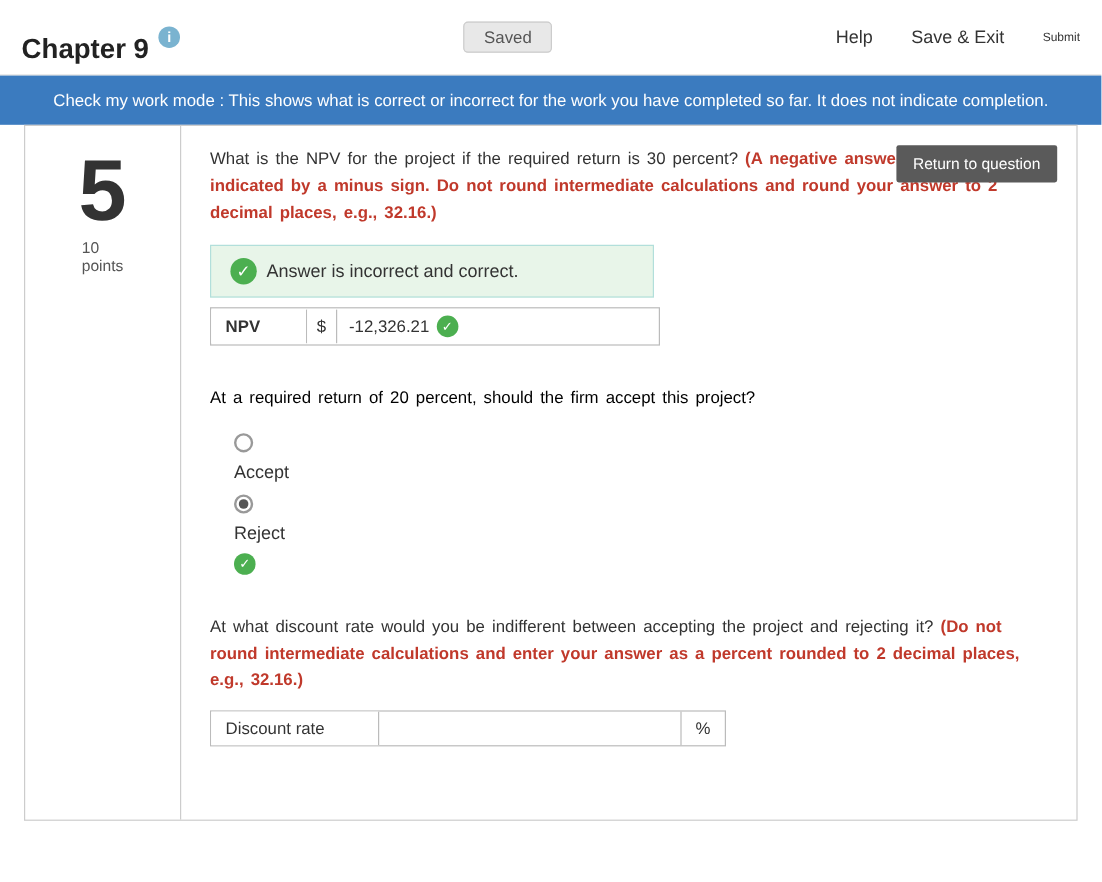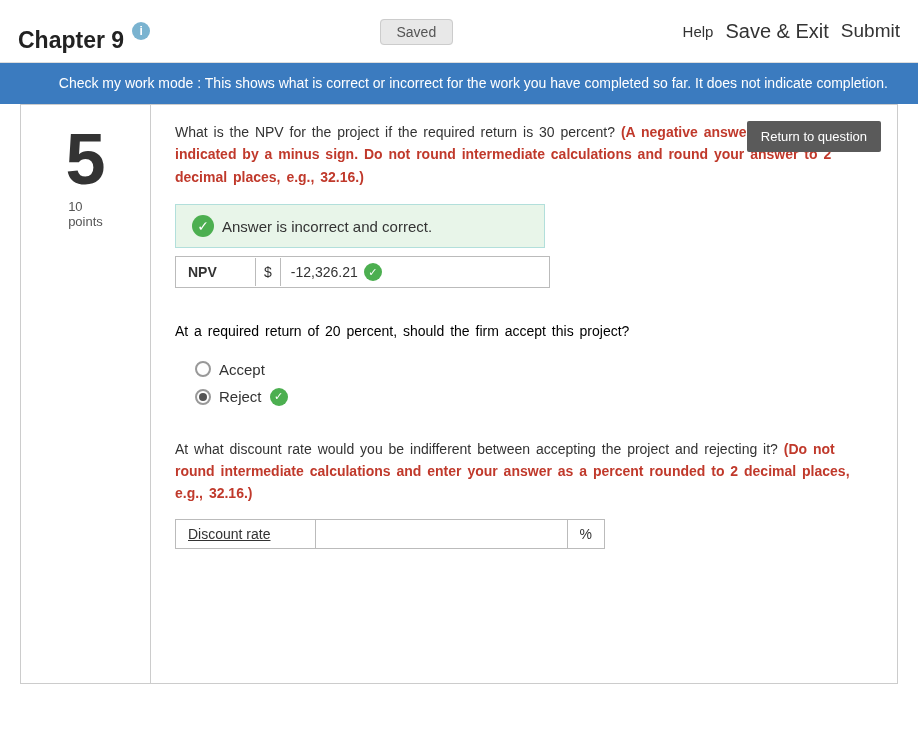--- a/index.html
+++ b/index.html
@@ -19,32 +19,32 @@
     .info-icon {
       width: 18px; height: 18px; border-radius: 50%;
       background: #7ab3d0; color: #fff;
       display: inline-flex; align-items: center; justify-content: center;
       font-size: 12px; font-weight: bold; cursor: pointer;
     }
     .saved-badge {
       background: #e8e8e8; border: 1px solid #ccc; border-radius: 4px;
       padding: 4px 16px; font-size: 14px; color: #555;
     }
-    .header-right { display: flex; align-items: center; gap: 12px; }
+    .header-right { display: flex; align-items: center; gap: 32px; }
     .header-link { color: #333; font-size: 15px; cursor: pointer; text-decoration: none; }
-    .save-exit { color: #333; font-size: 20px; cursor: pointer; }
+    .save-exit { color: #333; font-size: 15px; cursor: pointer; }
     .submit-btn {
-      background: #fff; border: none; color: #333; font-size: 19px;
+      background: #fff; border: none; color: #333; font-size: 10px;
       cursor: pointer; font-weight: normal;
     }
 
     
     .banner {
       background: #3b7bbf; color: #fff;
-      text-align: right;
+      text-align: center;
       padding: 10px 30px;
       font-size: 14px;
       line-height: 1.5;
     }
 
     
     .main { padding: 0 20px 20px 20px; }
 
     
     .question-card {
@@ -175,23 +175,23 @@
     
     .radio-group {
       margin-top: 18px;
       display: flex;
       flex-direction: column;
       gap: 10px;
       margin-left: 20px;
     }
     .radio-option {
       display: flex;
-      align-items: center;
       gap: 8px;
       font-size: 15px;
+      flex-direction: column;
     }
     .radio-input {
       width: 16px; height: 16px; border-radius: 50%;
       border: 2px solid #999;
       background: #fff;
       display: inline-flex; align-items: center; justify-content: center;
       flex-shrink: 0;
     }
     .radio-input.selected::after {
       content: '';
@@ -222,21 +222,20 @@
       border: 1px solid #bbb;
       margin-top: 14px;
       max-width: 430px;
     }
     .discount-label-cell {
       background: #fff;
       padding: 6px 12px;
       font-size: 14px;
       border-right: 1px solid #bbb;
       min-width: 140px;
-      text-decoration: underline;
     }
     .discount-input-cell {
       flex: 1;
       padding: 6px 10px;
       font-size: 14px;
     }
     .percent-cell {
       padding: 6px 12px;
       font-size: 14px;
       border-left: 1px solid #bbb;

